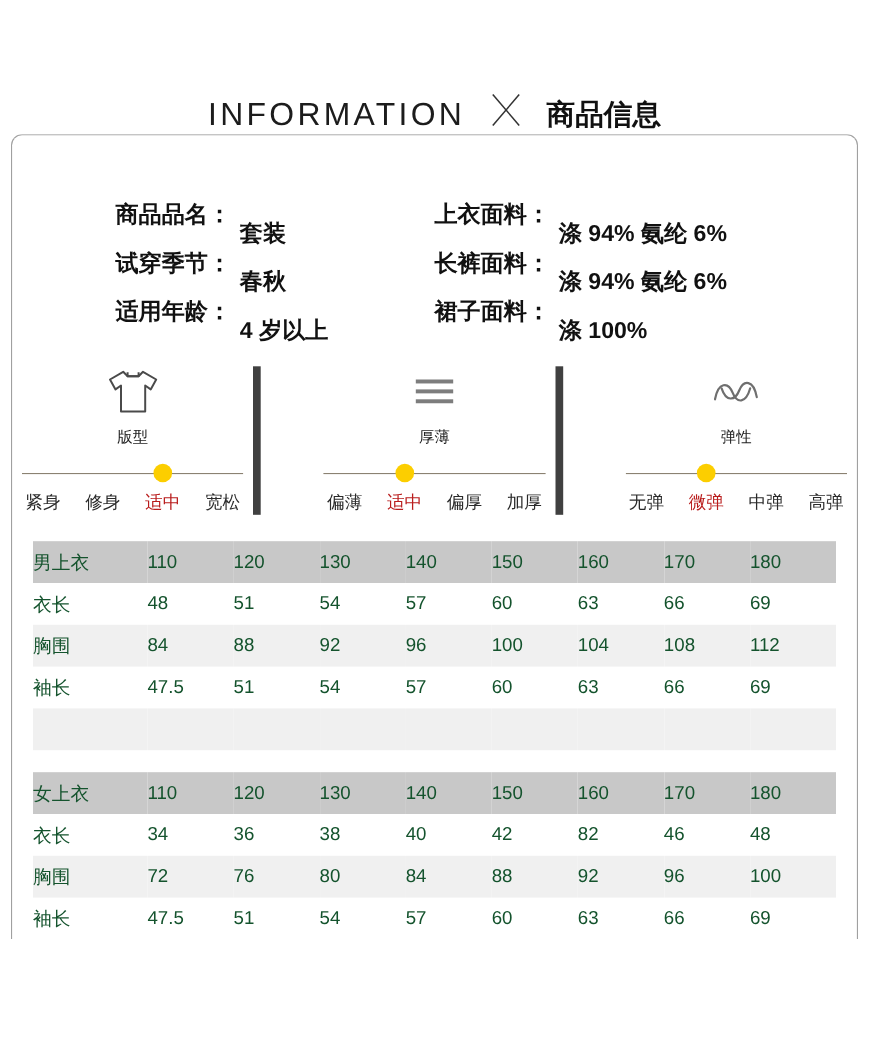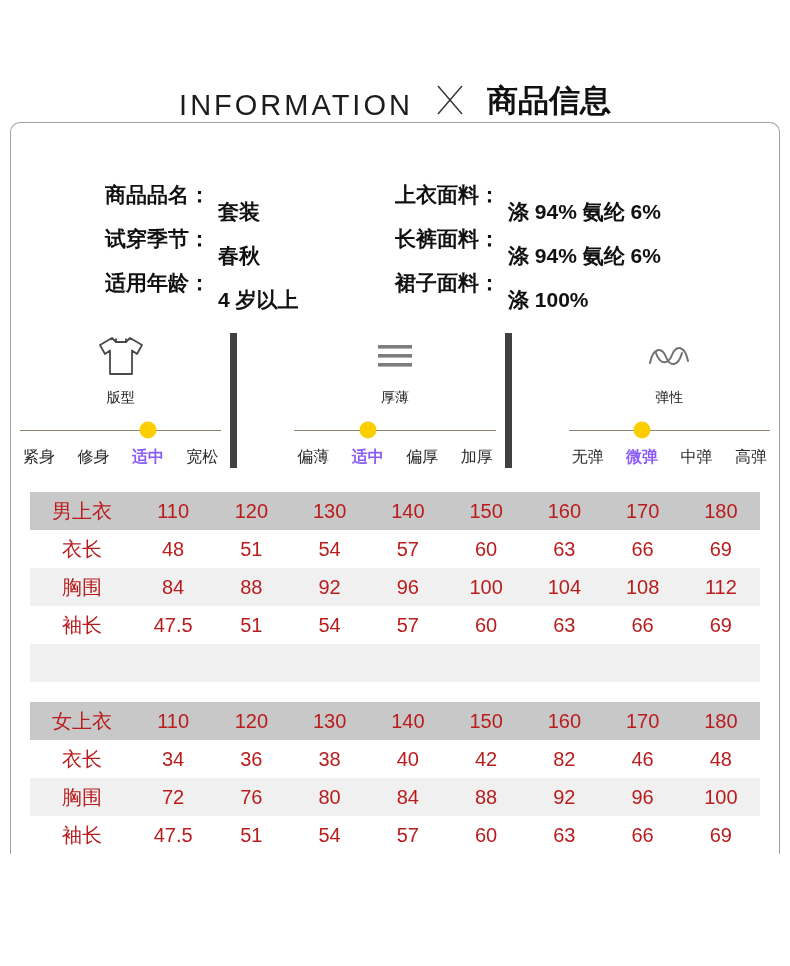--- a/index.html
+++ b/index.html
@@ -6,21 +6,21 @@
   body{
     width:790px;height:966px;background:#ffffff;
     font-family:"Liberation Sans","DejaVu Sans",sans-serif;
     color:#111;overflow:hidden;
   }
   
   .page-header{
     height:122px;display:flex;align-items:flex-end;justify-content:center;gap:20px;
   }
   .title-en{font-size:29px;letter-spacing:3px;color:#1c1c1c;}
-  .title-zh{font-size:31px;font-weight:bold;color:#111;}
+  .title-zh{font-size:26px;font-weight:bold;color:#111;}
   .cross svg{display:block;}
   
   .box{
     margin:0 10px;height:732px;box-sizing:border-box;
     border:1px solid var(--border,#a0a0a0);border-bottom:none;
     border-radius:10px 10px 0 0;overflow:hidden;
   }
   
   .info{display:flex;padding-top:50px;}
   .info-col{display:flex;flex-direction:column;}
@@ -38,26 +38,26 @@
   .attr-scale{position:relative;height:22px;margin-top:12px;}
   .scale-line{position:absolute;left:9px;right:9px;top:50%;height:1px;background:var(--scale-line,#8b8272);}
   .scale-dot{
     position:absolute;top:50%;transform:translate(-50%,-50%);
     width:17px;height:17px;border-radius:50%;background:var(--accent-dot,#fcce00);
   }
   .attr-options{
     display:flex;justify-content:space-between;align-items:center;
     margin-top:6px;padding:0 12px;font-size:16px;color:#2a2a2a;
   }
-  .attr-options .opt.selected{font-weight:bold;color:#8b5cf6;}
+  .attr-options .opt.selected{font-weight:normal;color:#b91c1c;}
   
   .size-title{margin-top:22px;text-align:center;font-size:27px;color:#3c3c3c;letter-spacing:2px;}
   table.size-table{
     width:730px;margin:24px auto 0;border-collapse:collapse;table-layout:fixed;
-    font-size:20px;text-align:center;color:#b91c1c;
+    font-size:17px;text-align:left;color:#14532d;
   }
   table.size-table.second{margin-top:20px;}
   .size-table col.label-col{width:104px;}
   .size-table th,.size-table td{height:38px;padding:0;font-weight:normal;}
   .size-table thead tr{background:var(--table-header-bg,#c8c8c8);}
   .size-table tbody tr.alt{background:var(--table-alt-bg,#f0f0f0);}
   .size-table tbody tr.filler{background:var(--table-alt-bg,#f0f0f0);}
 </style>
 </head>
 <body>

